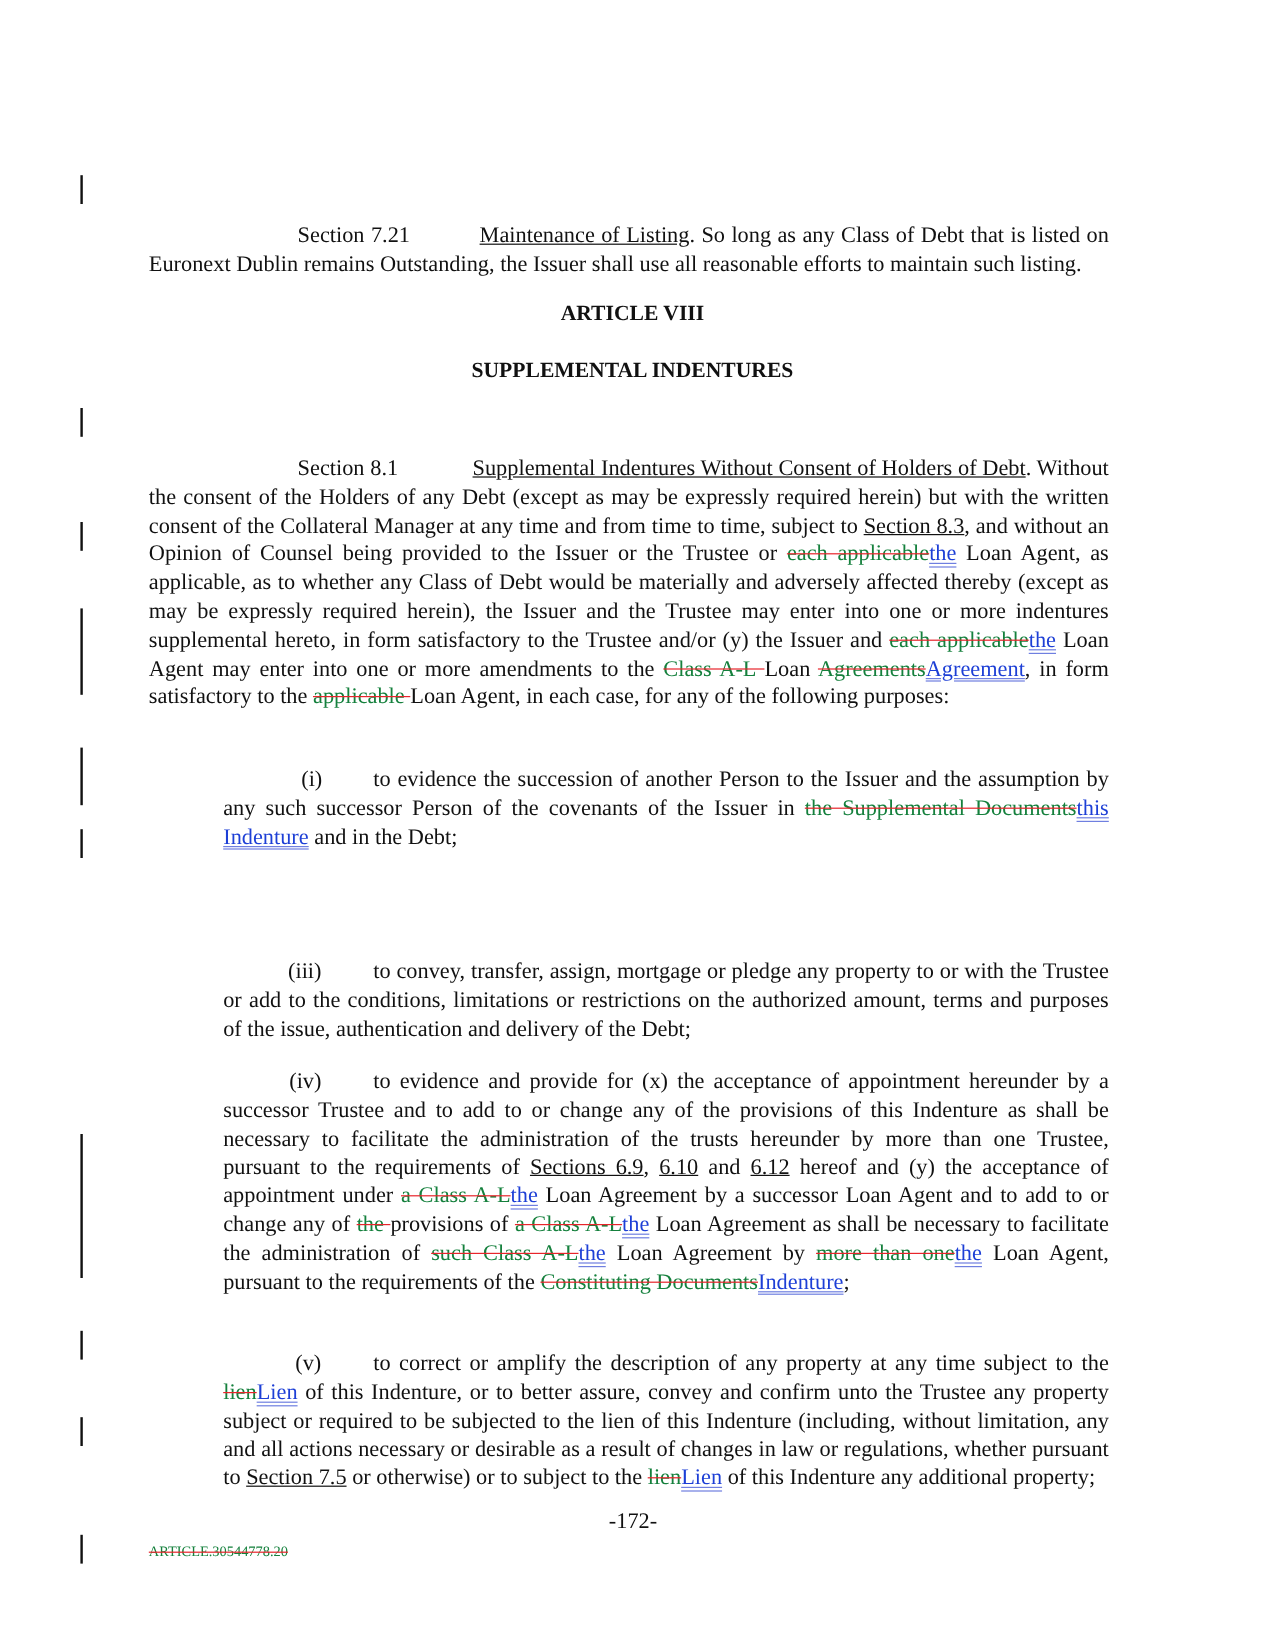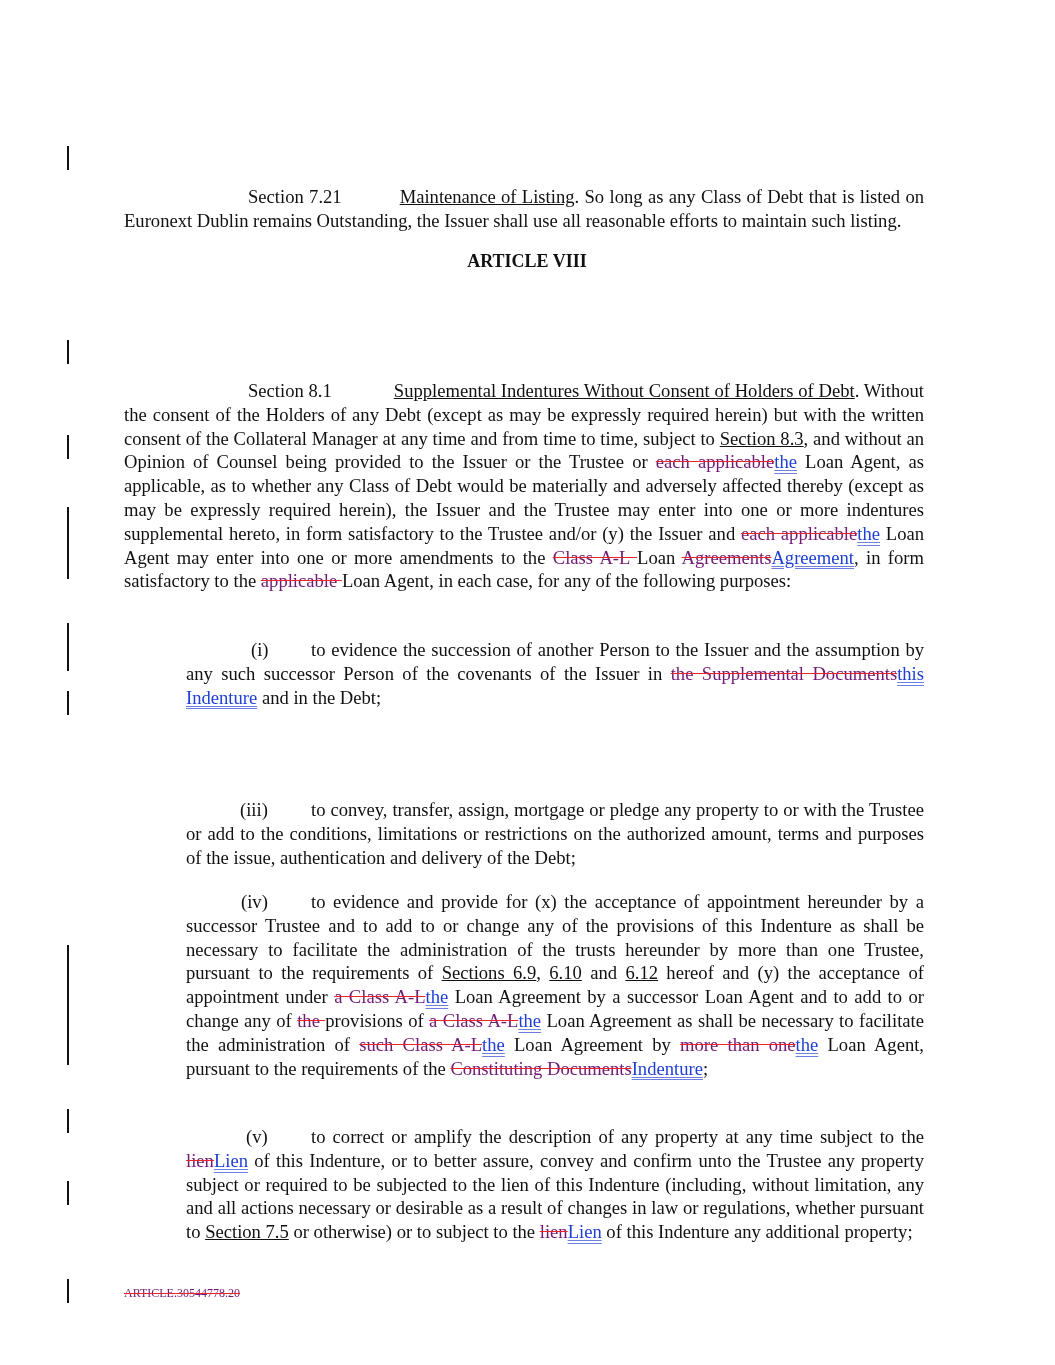--- a/index.html
+++ b/index.html
@@ -5,21 +5,21 @@
   html, body { margin: 0; padding: 0; background: #ffffff; }
   body { width: 1055px; height: 1365px; position: relative; overflow: hidden;
          font-family: "Liberation Serif", serif; color: #111; }
   .page { position: absolute; left: 0; top: 0; width: 1055px; height: 1365px; }
   .para { position: absolute; font-size: 18.6px; line-height: 23.8px; text-align: justify; margin-top: 39px; }
   .para.body { left: 124px; width: 800px; }
   .para.sub { left: 186px; width: 738px; }
   .heading { position: absolute; left: 124px; width: 806px; text-align: center;
              font-weight: bold; font-size: 18px; line-height: 24px; }
   .u { text-decoration: underline; }
-  .del { color: #701a75; text-decoration: line-through; text-decoration-color: #e8252b; }
+  .del { color: #15803d; text-decoration: line-through; text-decoration-color: #e8252b; }
   .ins { color: #1d3fd6; text-decoration: underline double; text-decoration-color: #6f7fe0; text-underline-offset: 2px; }
   .tab-sec { display: inline-block; width: 58px; }
   .tab-sec2 { display: inline-block; width: 62px; }
   .num { display: inline-block; text-indent: 0; }
   .change-bar { position: absolute; left: 67px; width: 2px; background: #111; }
   .page-number { position: absolute; left: 0; width: 1055px; top: 1257px; text-align: center; font-size: 18.6px; }
   .footer-id { position: absolute; left: 124px; top: 1286px; font-size: 12px; }
 </style>
 </head>
 <body>
@@ -35,20 +35,21 @@
   <div class="change-bar" style="top:945px;height:120px;"></div>
   <div class="change-bar" style="top:1109px;height:24px;"></div>
   <div class="change-bar" style="top:1181px;height:24px;"></div>
   <div class="change-bar" style="top:1279px;height:24px;"></div>
 
   <div class="para body" style="top:146px;">
     <span style="display:inline-block;width:124px;"></span><span>Section 7.21</span><span class="tab-sec"></span><span class="u">Maintenance of Listing</span><span>.  So long as any Class of Debt that is listed on Euronext Dublin remains Outstanding, the Issuer shall use all reasonable efforts to maintain such listing.</span>
   </div>
 
   <div class="heading" style="top:249px;">ARTICLE VIII</div>
+  <div class="heading" style="top:296px;">SUPPLEMENTAL INDENTURES</div>
 
   <div class="para body" style="top:340px;">
     <span style="display:inline-block;width:124px;"></span><span>Section 8.1</span><span class="tab-sec2"></span><span class="u">Supplemental Indentures Without Consent of Holders of Debt</span><span>.  Without the consent of the Holders of any Debt (except as may be expressly required herein) but with the written consent of the Collateral Manager at any time and from time to time, subject to </span><span class="u">Section 8.3</span><span>, and without an Opinion of Counsel being provided to the Issuer or the Trustee or </span><span class="del">each applicable</span><span class="ins">the</span><span> Loan Agent, as applicable, as to whether any Class of Debt would be materially and adversely affected thereby (except as may be expressly required herein), the Issuer and the Trustee may enter into one or more indentures supplemental hereto, in form satisfactory to the Trustee and/or (y) the Issuer and </span><span class="del">each applicable</span><span class="ins">the</span><span> Loan Agent may enter into one or more amendments to the </span><span class="del">Class A-L </span><span>Loan </span><span class="del">Agreements</span><span class="ins">Agreement</span><span>, in form satisfactory to the </span><span class="del">applicable </span><span>Loan Agent, in each case, for any of the following purposes:</span>
   </div>
 
   <div class="para sub" style="top:599px;">
     <span style="display:inline-block;width:65px;"></span><span class="num" style="width:60px;">(i)</span><span>to evidence the succession of another Person to the Issuer and the assumption by any such successor Person of the covenants of the Issuer in </span><span class="del">the Supplemental Documents</span><span class="ins">this Indenture</span><span> and in the Debt;</span>
   </div>
 
 
@@ -57,15 +58,16 @@
   </div>
 
   <div class="para sub" style="top:851px;">
     <span style="display:inline-block;width:55px;"></span><span class="num" style="width:70px;">(iv)</span><span>to evidence and provide for (x) the acceptance of appointment hereunder by a successor Trustee and to add to or change any of the provisions of this Indenture as shall be necessary to facilitate the administration of the trusts hereunder by more than one Trustee, pursuant to the requirements of </span><span class="u">Sections 6.9</span><span>, </span><span class="u">6.10</span><span> and </span><span class="u">6.12</span><span> hereof and (y) the acceptance of appointment under </span><span class="del">a Class A-L</span><span class="ins">the</span><span> Loan Agreement by a successor Loan Agent and to add to or change any of </span><span class="del">the </span><span>provisions of </span><span class="del">a Class A-L</span><span class="ins">the</span><span> Loan Agreement as shall be necessary to facilitate the administration of </span><span class="del">such Class A-L</span><span class="ins">the</span><span> Loan Agreement by </span><span class="del">more than one</span><span class="ins">the</span><span> Loan Agent, pursuant to the requirements of the </span><span class="del">Constituting Documents</span><span class="ins">Indenture</span><span>;</span>
   </div>
 
   <div class="para sub" style="top:1086px;">
     <span style="display:inline-block;width:60px;"></span><span class="num" style="width:65px;">(v)</span><span>to correct or amplify the description of any property at any time subject to the </span><span class="del">lien</span><span class="ins">Lien</span><span> of this Indenture, or to better assure, convey and confirm unto the Trustee any property subject or required to be subjected to the lien of this Indenture (including, without limitation, any and all actions necessary or desirable as a result of changes in law or regulations, whether pursuant to </span><span class="u">Section 7.5</span><span> or otherwise) or to subject to the </span><span class="del">lien</span><span class="ins">Lien</span><span> of this Indenture any additional property;</span>
   </div>
 
+  <div class="page-number">-172-</div>
   <div class="footer-id del">ARTICLE.30544778.20 </div>
 
 </div>
 
 </body></html>

